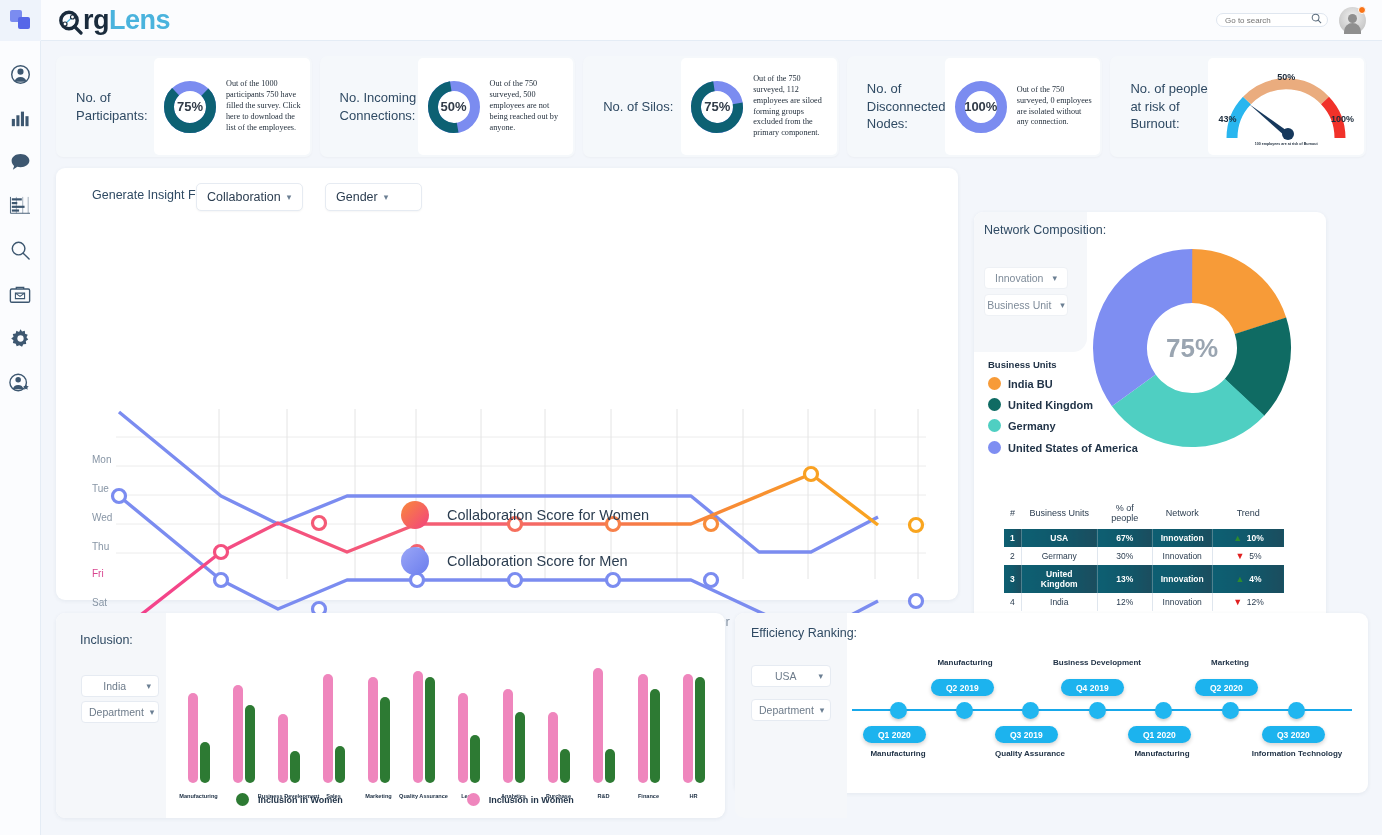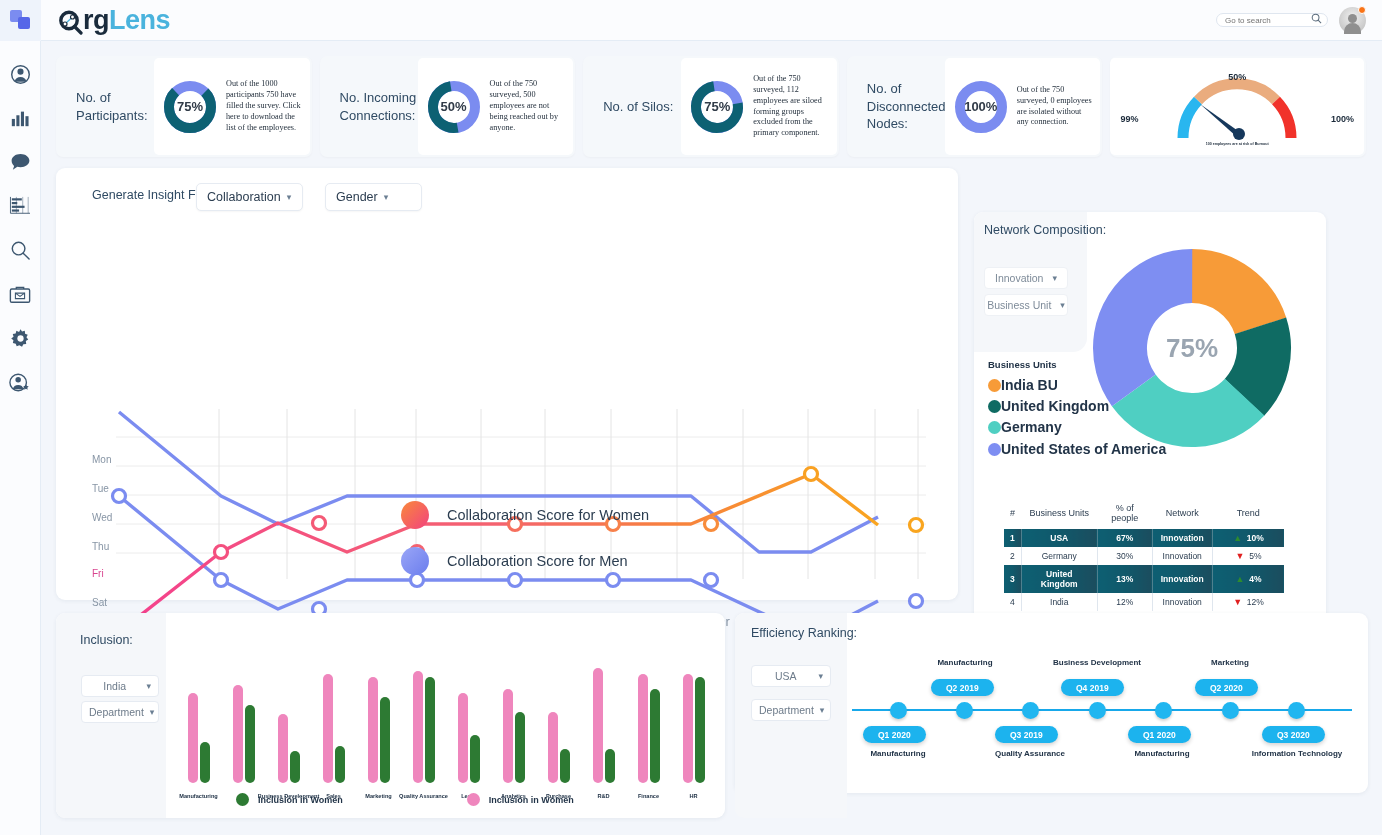--- a/index.html
+++ b/index.html
@@ -112,21 +112,21 @@
 
   #network-panel { left: 974px; top: 168px; width: 352px; height: 432px; margin-top: 44px; }
   .np-title { position: absolute; left: 10px; top: 10px; font-size: 12.5px; color: #2f4a63; line-height: 1.3; }
   .np-grey { position: absolute; left: 0px; top: 0px; width: 113px; height: 140px; background: #f5f7fa; border-radius: 9px 0 14px 0; }
   .sdd {
     height: 22px; border: 1px solid #eef1f5; border-radius: 4px; background: #fff;
     display: flex; align-items: center; justify-content: center; gap: 3px;
     font-size: 10.5px; color: #7e8b99; cursor: pointer;
   }
   .np-legend-title { position: absolute; left: 14px; top: 147px; font-size: 9.5px; font-weight: bold; color: #223448; }
-  .np-leg-item { position: absolute; display: flex; align-items: center; gap: 0; font-size: 14px; font-weight: bold; color: #223448; }
+  .np-leg-item { position: absolute; display: flex; align-items: flex-end; gap: 7px; font-size: 11px; font-weight: bold; color: #223448; }
   .np-leg-sw { width: 13px; height: 13px; border-radius: 50%; }
   .np-donut-label {
     position: absolute; font-size: 26px; font-weight: bold; color: #9aa5b1;
   }
 
   table.bu { position: absolute; left: 30px; top: 288px; border-collapse: collapse; font-size: 8.5px; }
   table.bu th { font-weight: normal; color: #2b3d50; padding: 3px 6px 6px; font-size: 9px; }
   table.bu td { padding: 4px 6px; text-align: center; color: #2b3d50; border-left: 1px solid #dfe6ee; }
   table.bu td:first-child { border-left: none; }
   table.bu tr.hl td { background: linear-gradient(90deg,#0d5f72 0%, #10596b 50%, #1b4d5e 100%); color: #fff; font-weight: bold; border-left-color: rgba(255,255,255,0.25); }
@@ -321,31 +321,32 @@
           <svg width="56" height="56" viewBox="0 0 56 56">
             <circle cx="28" cy="28" r="21" fill="none" stroke="#7b8cf0" stroke-width="10"></circle>
           </svg>
           <span class="val">100%</span>
         </div>
         <div class="kpi-note">Out of the 750 surveyed, 0 employees are isolated without any connection.</div>
       </div>
     </div>
 
     <div class="kpi">
+      <div class="kpi-label">No. of people at risk of Burnout:</div>
       <div class="kpi-body">
         <div class="gauge-wrap">
           <svg width="132" height="66" viewBox="0 0 132 66" style="margin-top:10px">
             <path d="M12 60 A54 54 0 0 1 27 22.5" fill="none" stroke="#29b6ef" stroke-width="11" stroke-linecap="butt"></path>
             <path d="M27 22.5 A54 54 0 0 1 105 22.5" fill="none" stroke="#eaac7e" stroke-width="11"></path>
             <path d="M105 22.5 A54 54 0 0 1 120 60" fill="none" stroke="#f1322a" stroke-width="11" stroke-linecap="butt"></path>
             <path d="M29 26 L70 55 L66 59 Z" fill="#16385c"></path>
             <circle cx="68" cy="56" r="6" fill="#16385c"></circle>
           </svg>
           <span class="g50">50%</span>
-          <span class="g25">99%</span>
+          <span class="g25">43%</span>
           <span class="g100">100%</span>
           <span class="gauge-cap">100 employees are at risk of Burnout</span>
         </div>
       </div>
     </div>
   </div>
 
   <div class="panel" id="insight-panel">
     <div class="gen-label">Generate Insight For:</div>
 

